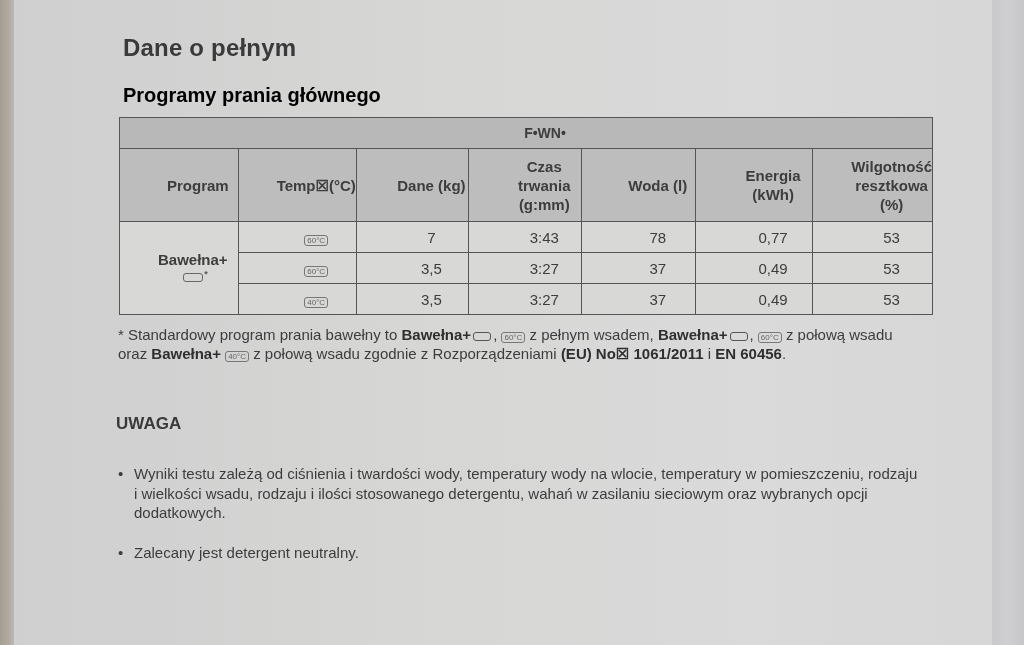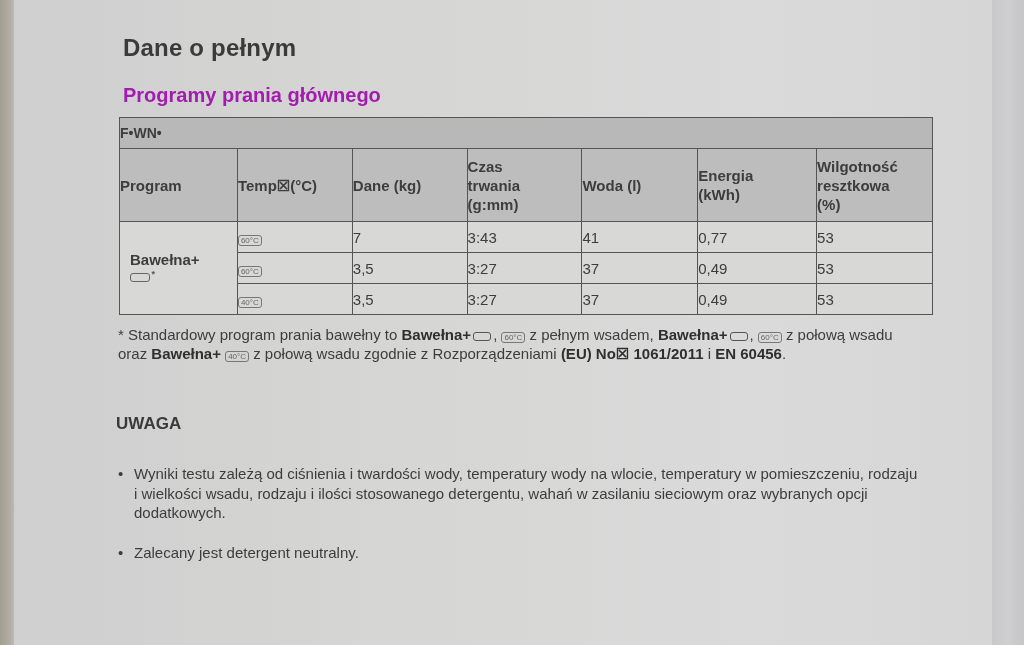--- a/index.html
+++ b/index.html
@@ -21,30 +21,31 @@
     .page-edge {
       position: absolute; left: 992px; top: 0; width: 32px; height: 645px;
       background: linear-gradient(90deg, #c9c9cb 0%, #cfcfd2 50%, #c6c6c9 100%);
     }
     .title {
       position: absolute; left: 123px; top: 34px;
       font-size: 24px; font-weight: bold; color: #3a3a3a; letter-spacing: 0.2px;
     }
     .subtitle {
       position: absolute; left: 123px; top: 84px;
-      font-size: 20px; font-weight: bold; color: #a21caf;
+      font-size: 20px; font-weight: bold; color: #000000;
     }
     table.cons {
       position: absolute; left: 119px; top: 117px; width: 814px;
       border-collapse: collapse; font-size: 15px; color: #3d3d3d;
     }
     table.cons td, table.cons th {
       border: 1.5px solid #555555;
-      text-align: left;
+      text-align: center;
       vertical-align: middle;
+      padding-left: 38px;
     }
     .model-row th {
       background: #b8b8b8; height: 31px; font-size: 14px; font-weight: bold;
     }
     .hdr-row th {
       background: #bdbdbd; height: 73px; font-weight: bold; line-height: 19px;
     }
     .data-row td { background: #d8d8d7; height: 31px; }
     td.prog {
       text-align: left; vertical-align: top; padding: 6px 10px; font-weight: bold;
@@ -121,21 +122,21 @@
   <tr class="data-row">
     <td class="prog" rowspan="3">
       <div>Bawełna+</div>
       <span class="prog-icon">
         <span class="prog-icon-star">*</span>
       </span>
     </td>
     <td><span class="temp-icon">60°C</span></td>
     <td>7</td>
     <td>3:43</td>
-    <td>41</td>
+    <td>78</td>
     <td>0,77</td>
     <td>53</td>
   </tr>
   <tr class="data-row">
     <td><span class="temp-icon">60°C</span></td>
     <td>3,5</td>
     <td>3:27</td>
     <td>37</td>
     <td>0,49</td>
     <td>53</td>

